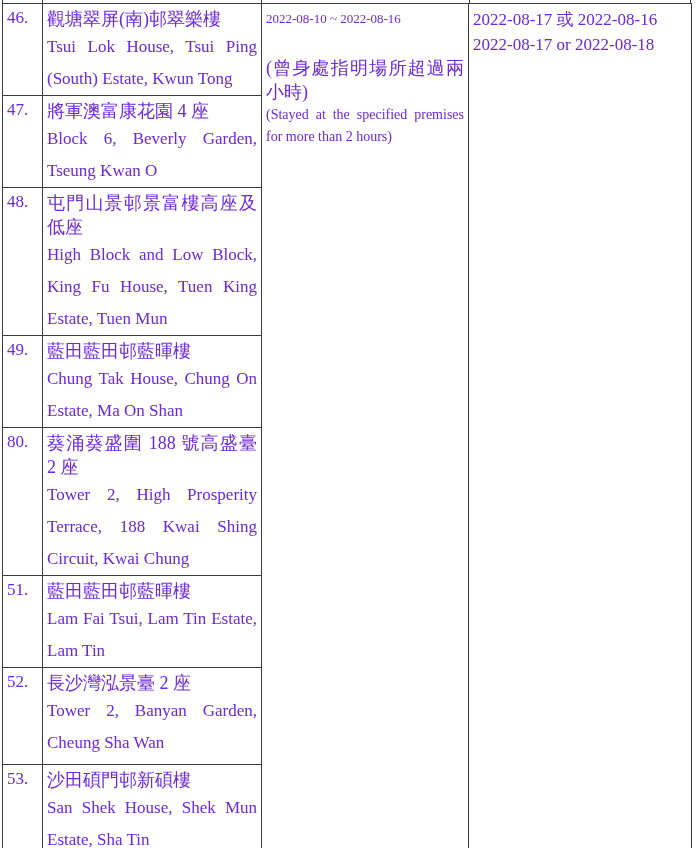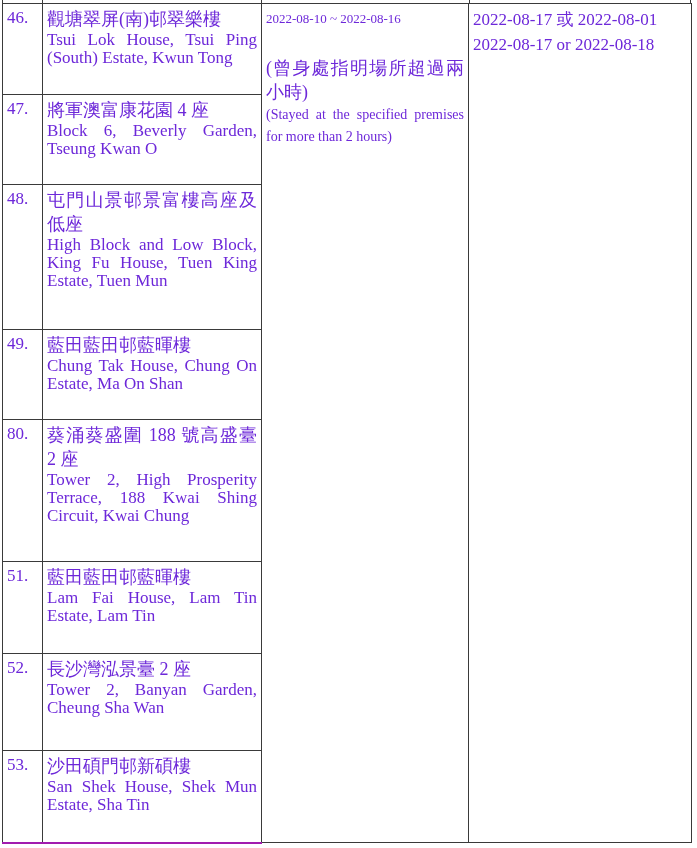--- a/index.html
+++ b/index.html
@@ -30,21 +30,21 @@
   }
   table.ct td {
     border: 1px solid #3a3a3a;
     vertical-align: top;
     padding: 3px 4px 0 4px;
     overflow: hidden;
   }
   td.no   { padding: 3px 2px 0 6px; font-size: 17px; line-height: 22px; }
   td.bld  { padding: 3px 4px 0 7px; }
   .zh     { font-size: 18px; line-height: 24px; text-align: justify; }
-  .en     { font-size: 17px; line-height: 18px; text-align: justify; }
+  .en     { font-size: 17px; line-height: 32px; text-align: justify; }
   td.period { padding: 4px 4px 0 5px; }
   .range   { font-size: 13px; line-height: 24px; white-space: nowrap; }
   .note-zh { margin-top: 25px; font-size: 18px; line-height: 24px; text-align: justify; }
   .note-en { font-size: 14px; line-height: 22px; text-align: justify; }
   td.dates { padding: 4px 4px 0 11px; }
   .date-line { font-size: 17px; line-height: 25px; white-space: nowrap; }
   
   tr.last td, td.merged { border-bottom: 2px solid #a21caf; }
 </style>
 </head>
@@ -70,21 +70,21 @@
         <td class="bld">
           <div class="zh">觀塘翠屏(南)邨翠樂樓</div>
           <div class="en">Tsui Lok House, Tsui Ping (South) Estate, Kwun Tong</div>
         </td>
         <td class="period merged" rowspan="8">
           <div class="range">2022-08-10 ~ 2022-08-16</div>
           <div class="note-zh">(曾身處指明場所超過兩小時)</div>
           <div class="note-en">(Stayed at the specified premises for more than 2 hours)</div>
         </td>
         <td class="dates merged" rowspan="8">
-          <div class="date-line">2022-08-17 或 2022-08-01</div>
+          <div class="date-line">2022-08-17 或 2022-08-16</div>
           <div class="date-line">2022-08-17 or 2022-08-18</div>
         </td>
       </tr>
       <tr style="height:90px">
         <td class="no">47.</td>
         <td class="bld">
           <div class="zh">將軍澳富康花園 4 座</div>
           <div class="en">Block 6, Beverly Garden, Tseung Kwan O</div>
         </td>
       </tr>
@@ -106,21 +106,21 @@
         <td class="no">80.</td>
         <td class="bld">
           <div class="zh">葵涌葵盛圍 188 號高盛臺 2 座</div>
           <div class="en">Tower 2, High Prosperity Terrace, 188 Kwai Shing Circuit, Kwai Chung</div>
         </td>
       </tr>
       <tr style="height:92px">
         <td class="no">51.</td>
         <td class="bld">
           <div class="zh">藍田藍田邨藍暉樓</div>
-          <div class="en">Lam Fai House, Lam Tin Estate, Lam Tin</div>
+          <div class="en">Lam Fai Tsui, Lam Tin Estate, Lam Tin</div>
         </td>
       </tr>
       <tr style="height:97px">
         <td class="no">52.</td>
         <td class="bld">
           <div class="zh">長沙灣泓景臺 2 座</div>
           <div class="en">Tower 2, Banyan Garden, Cheung Sha Wan</div>
         </td>
       </tr>
       <tr class="last" style="height:92px">

